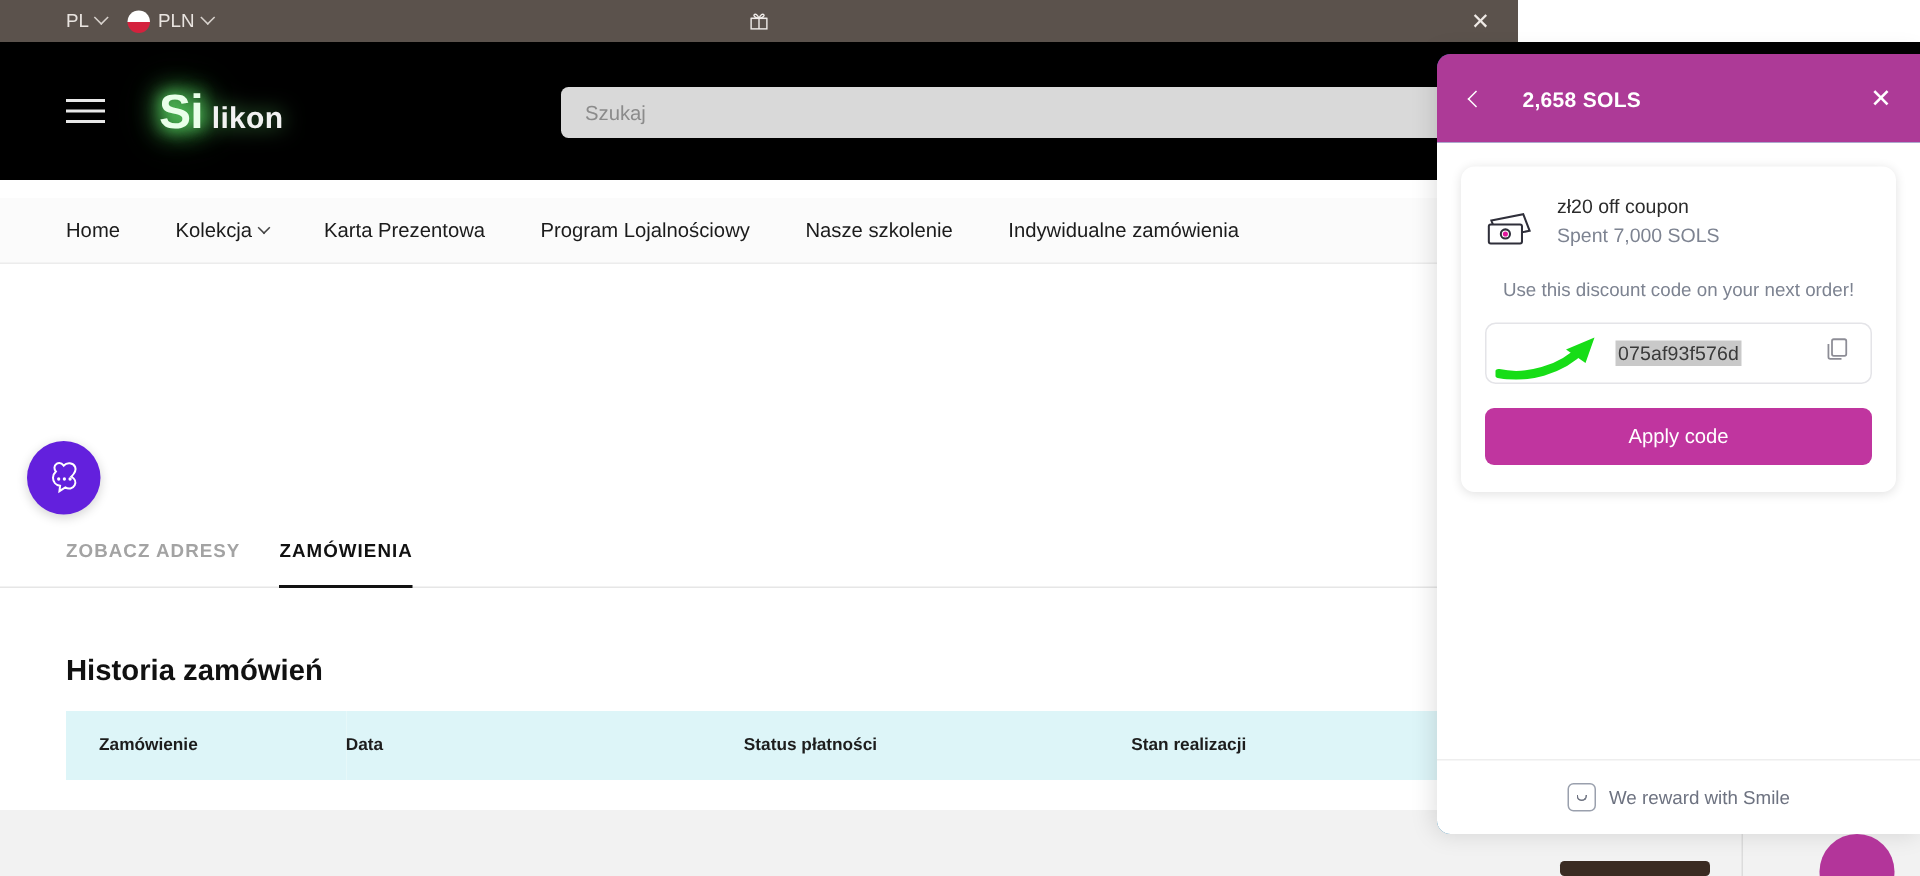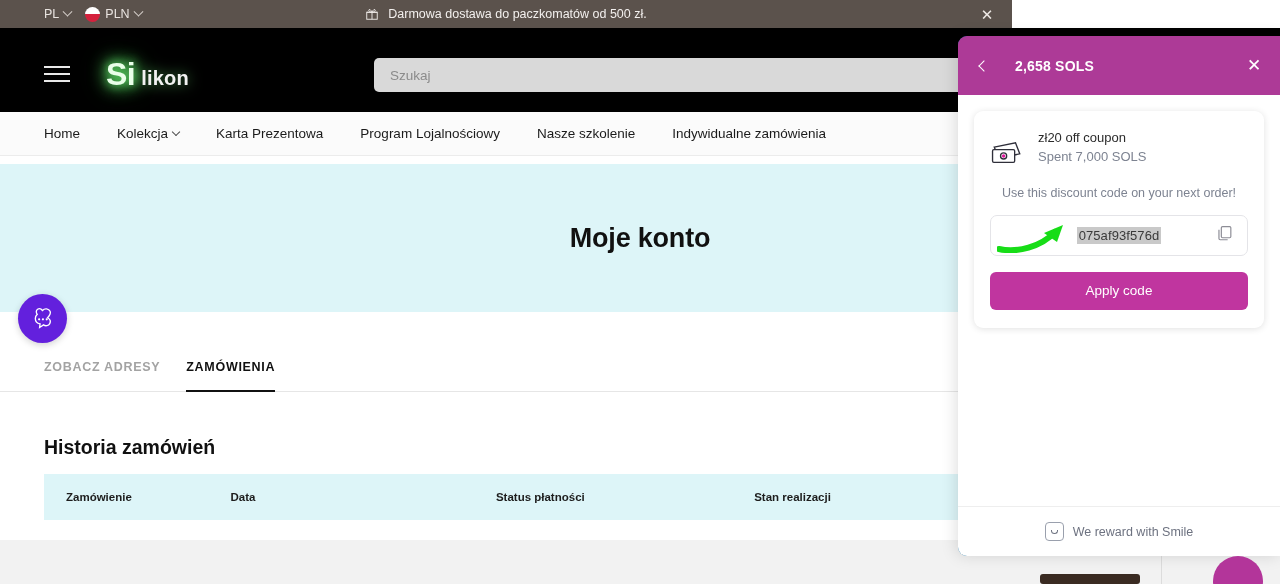--- a/index.html
+++ b/index.html
@@ -93,21 +93,21 @@
   .search-input {
     width: 100%; height: 100%;
     background: #d9d9d9; border: none; border-radius: 5px;
     padding: 0 16px; font-size: 13.5px; color: #555;
     font-family: "Liberation Sans", sans-serif;
   }
   .search-input::placeholder { color: #8b8b8b; }
 
   
   .navbar {
-    position: absolute; top: 112px; left: 0;
+    position: absolute; top: 132px; left: 0;
     width: 1280px; height: 44px;
     background: #fbfbfb;
     border-bottom: 1px solid #ececec;
     display: flex; align-items: center;
   }
   .navbar .items { display: flex; align-items: center; margin-left: 44px; gap: 37px; }
   .nav-item {
     font-size: 13.5px; color: #1b1b1b; cursor: pointer;
     display: flex; align-items: center; gap: 5px; white-space: nowrap;
   }
@@ -312,21 +312,20 @@
         <span>PLN</span>
         <span class="chev-sm"></span>
       </div>
     </div>
     <div class="center">
       <svg class="gift-ico" viewBox="0 0 24 24" fill="none" stroke="#f0ece9" stroke-width="1.6">
         <rect x="3" y="9" width="18" height="12"></rect>
         <path d="M3 9h18M12 9v12"></path>
         <path d="M12 9S9.5 3 7 4.5 9 9 12 9zM12 9s2.5-6 5-4.5S15 9 12 9z"></path>
       </svg>
-      <span class="msg">Darmowa dostawa do paczkomatów od 500 zł.</span>
     </div>
     <div class="announce-close">✕</div>
   </div>
 
   <div class="header">
     <div class="burger">
       <i></i>
       <i></i>
       <i></i>
     </div>
@@ -356,23 +355,20 @@
       </div>
       <div class="nav-item">
         <span>Nasze szkolenie</span>
       </div>
       <div class="nav-item">
         <span>Indywidualne zamówienia</span>
       </div>
     </div>
   </div>
 
-  <div class="hero">
-    <h1>Moje konto</h1>
-  </div>
 
   <div class="chat-btn">
     <svg width="27" height="27" viewBox="0 0 32 32" fill="none" stroke="#ffffff" stroke-width="1.6">
       <path d="M16 6.5c2.5-3 7.5-2.4 9 1 1.3 3-1 5.6-3 7.6 2.6 1.5 4 4.3 2.6 6.9-1.4 2.7-5 3.3-7.4 1.6l-4.6 3 .5-4.2c-3.3-.6-5.6-3.2-5.6-6.4 0-2 .9-3.6 2.3-4.9-1.6-2-1.6-4.6.4-6C12.4 3.7 14.7 4.8 16 6.5z"></path>
       <circle cx="12" cy="17" r="1.3" fill="#ffffff" stroke="none"></circle>
       <circle cx="16.5" cy="17" r="1.3" fill="#ffffff" stroke="none"></circle>
       <circle cx="21" cy="17" r="1.3" fill="#ffffff" stroke="none"></circle>
     </svg>
   </div>
 

